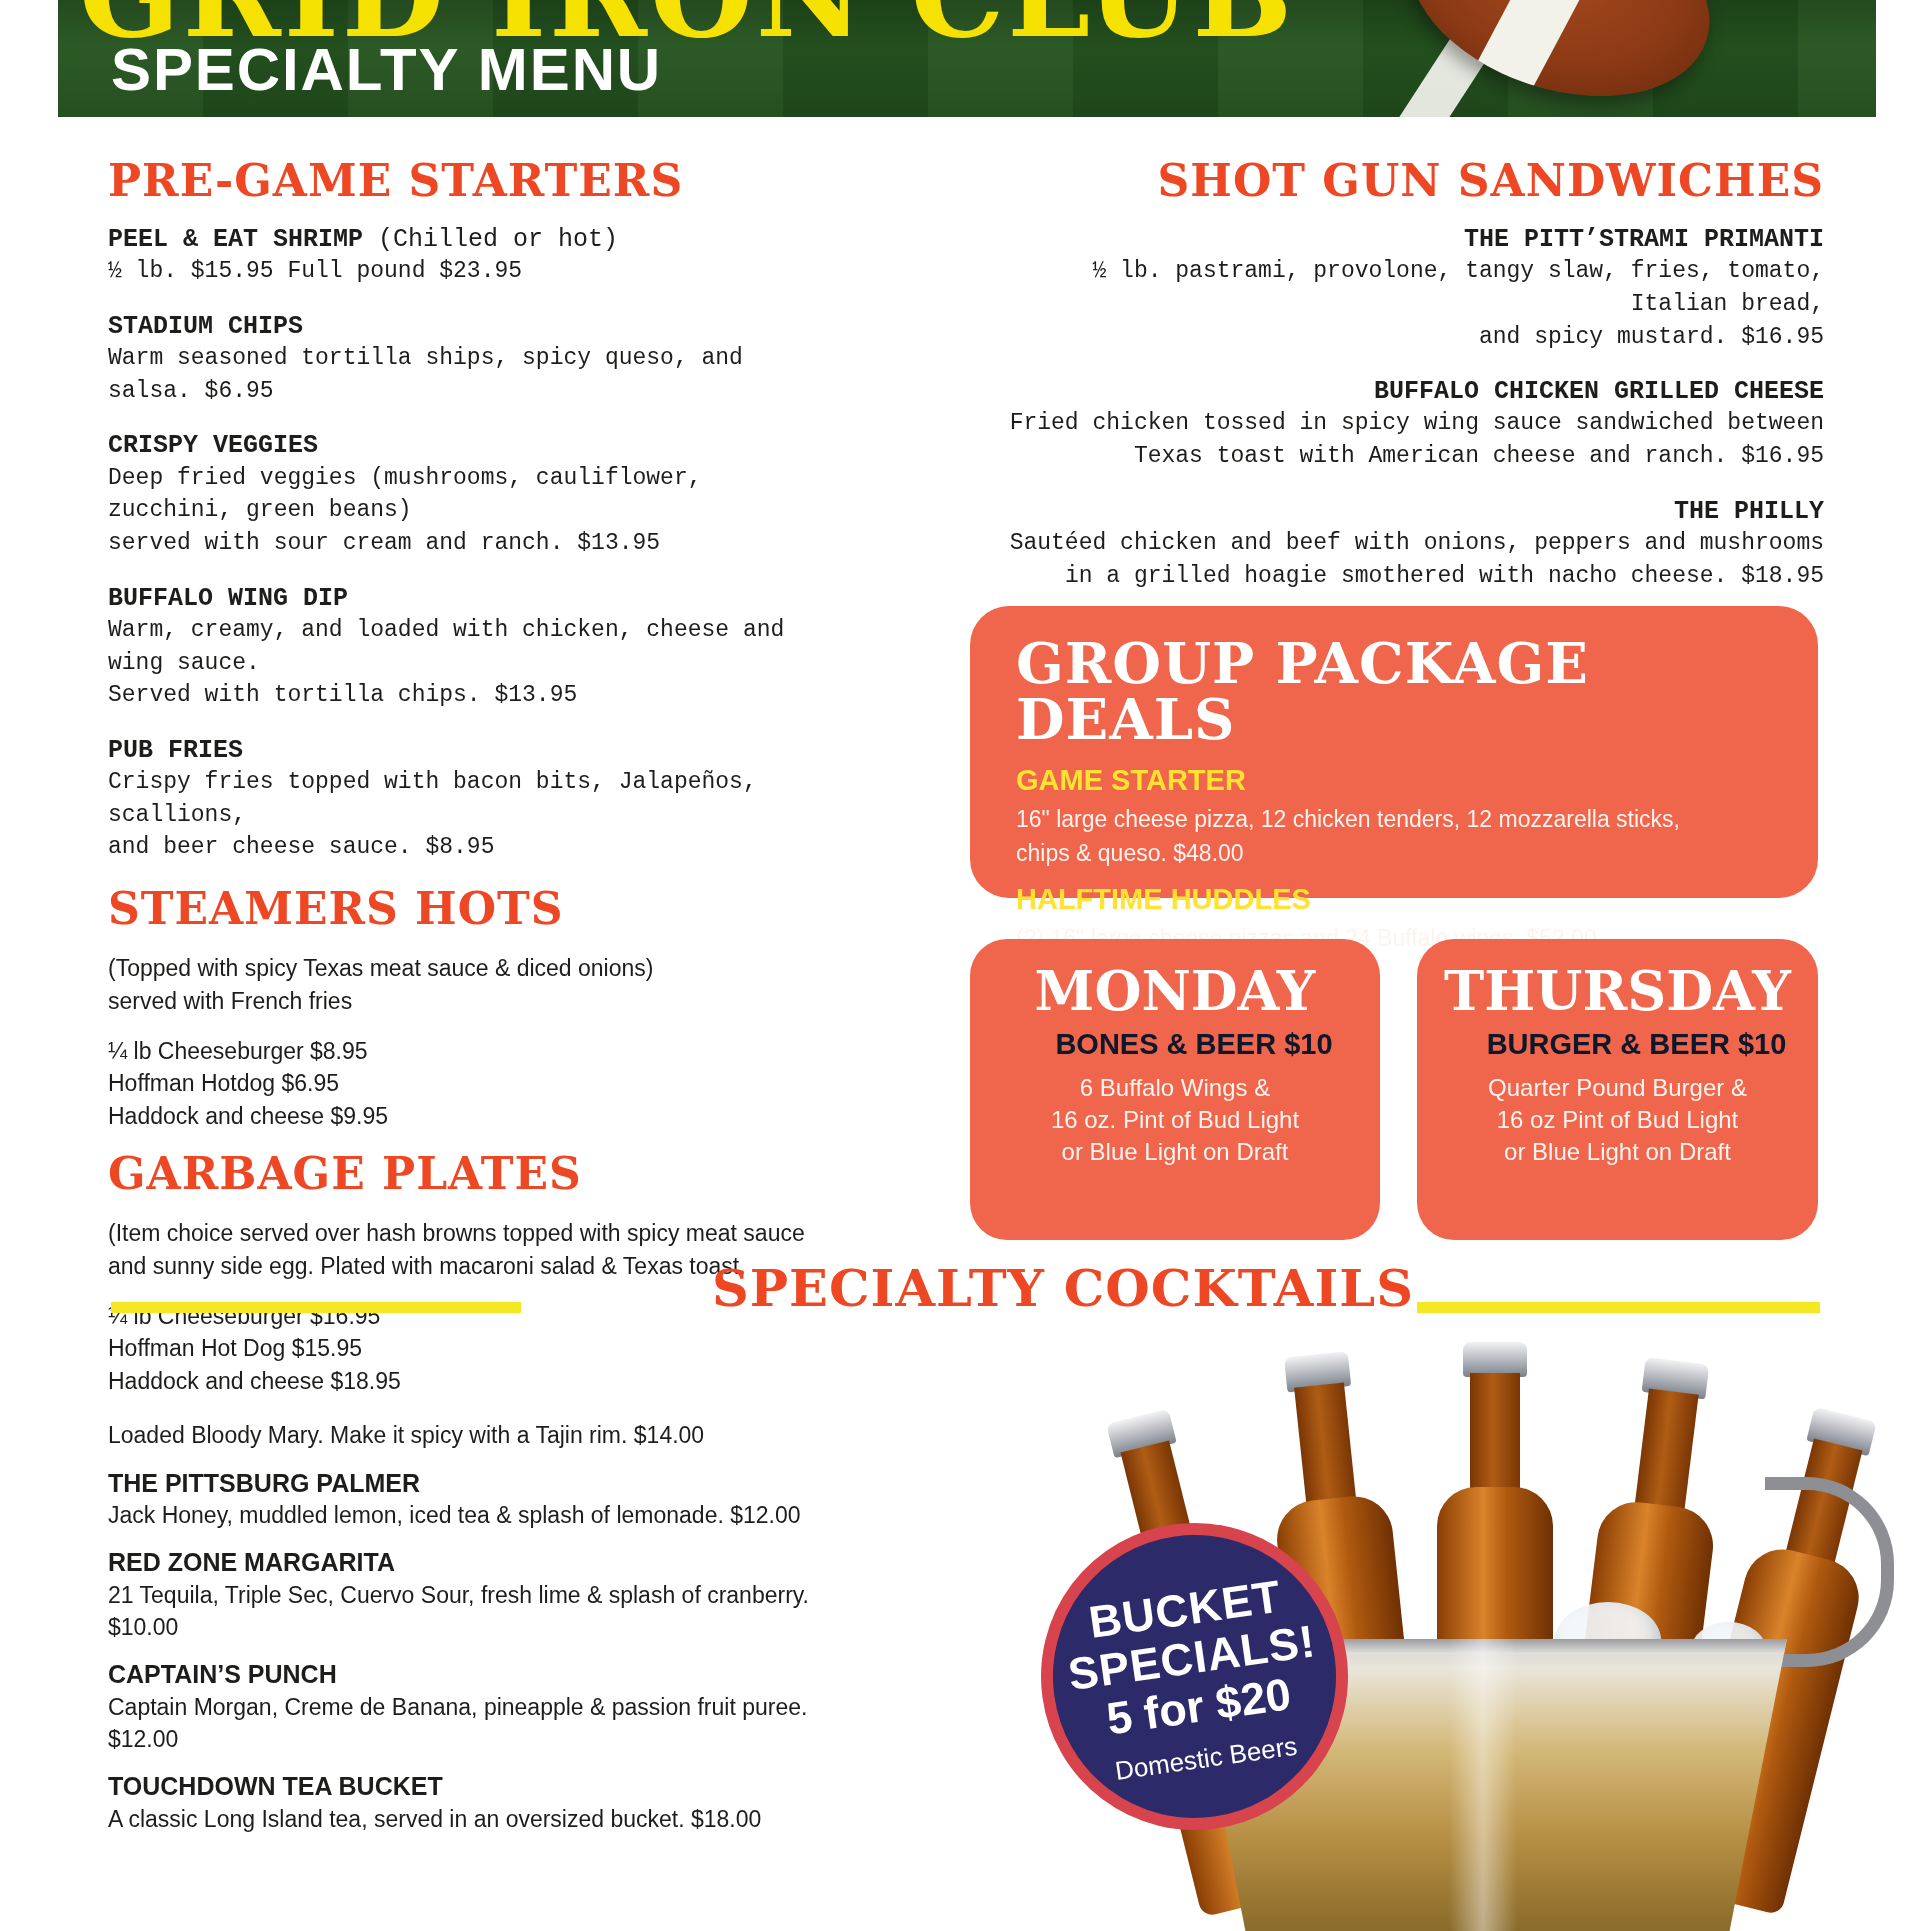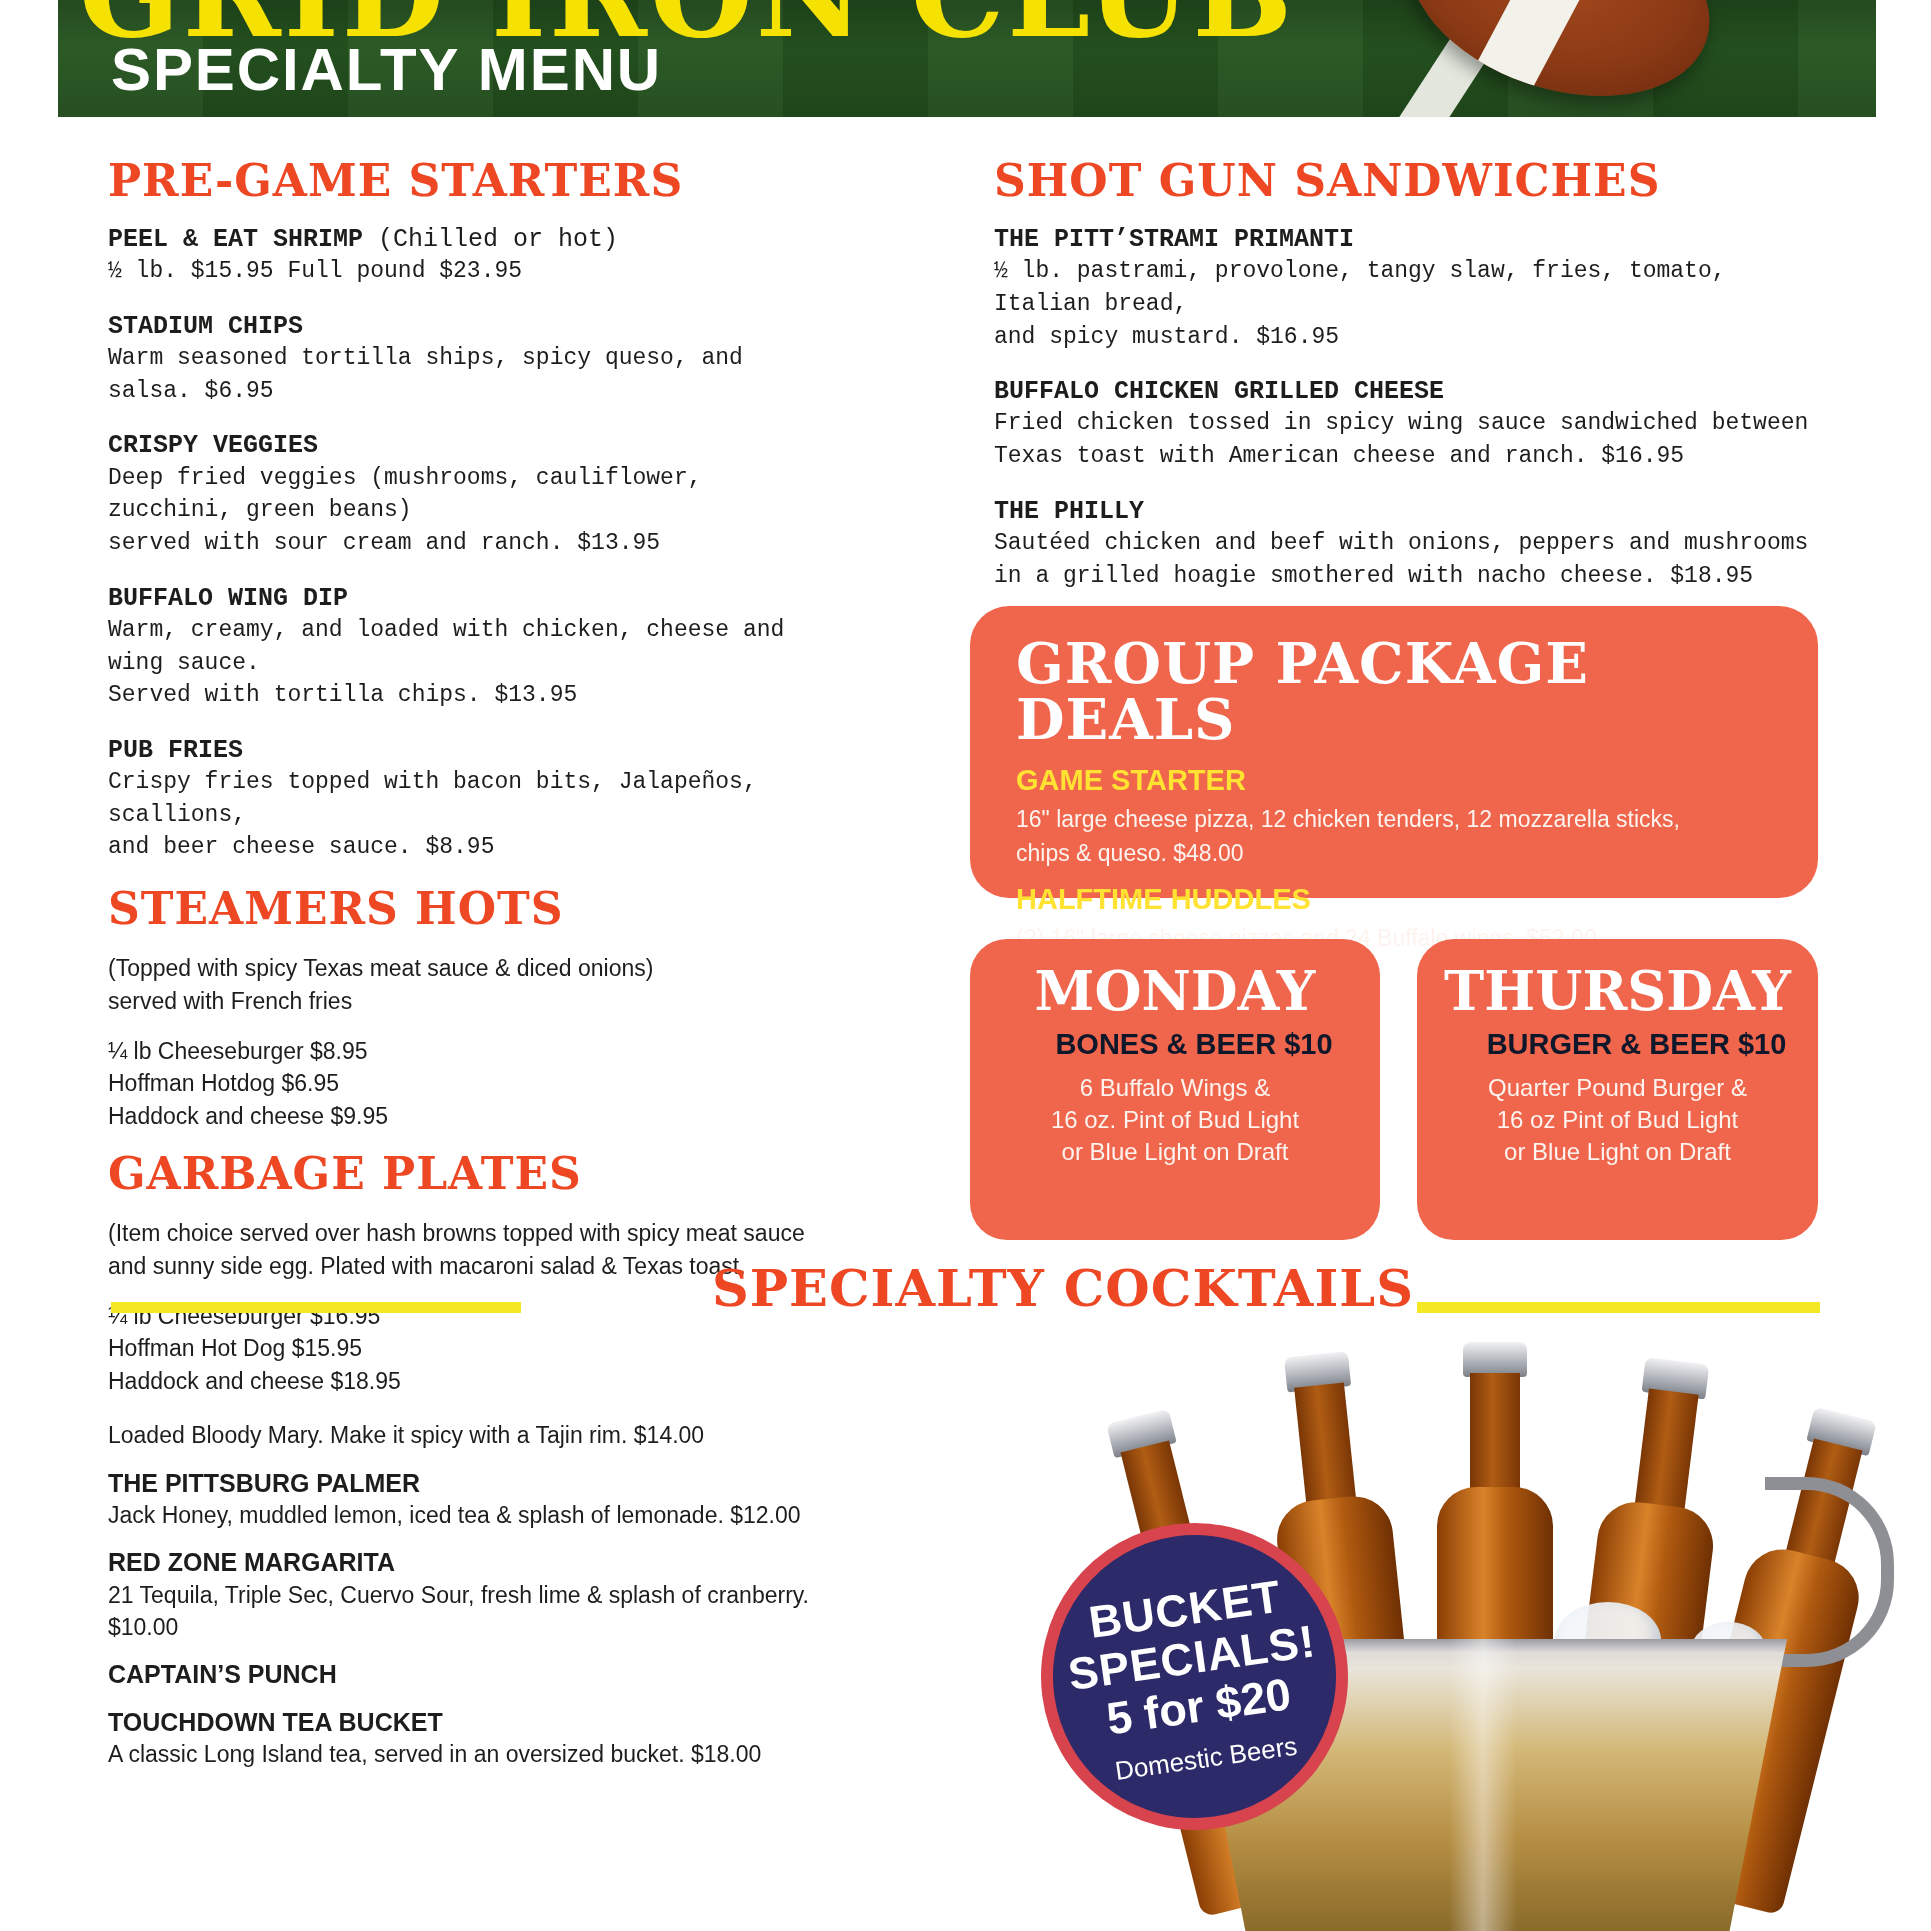--- a/index.html
+++ b/index.html
@@ -27,21 +27,21 @@
 
   
   .slab{font-family:"DejaVu Serif",serif;font-weight:bold;}
   .section-head{font-size:44px;line-height:1;color:#ee4723;letter-spacing:1px;margin:0 0 21px 0;}
   .item{margin:0 0 23px 0;font-family:Liberation Mono, monospace;}
   .item-name{font-size:25px;font-weight:bold;line-height:1.25;}
   .item-name .normal{font-weight:normal;}
   .item-desc{font-size:23px;line-height:1.42;white-space:pre-line;}
 
   .left-col{position:absolute;left:108px;top:159px;width:714px;}
-  .right-col{position:absolute;left:994px;top:159px;width:830px;}
+  .right-col{position:absolute;left:994px;top:159px;width:830px;text-align:right;}
   .sub-section{margin-top:19.3px;}
   .options{font-size:23px;line-height:1.42;white-space:pre-line;margin:0 0 5.8px 0;}
 
   
   .group-box{position:absolute;left:970px;top:606px;width:848px;height:292px;background:#f0664c;
           border-radius:39px;color:#ffffff;box-sizing:border-box;padding:29px 46px;}
   .group-title{font-size:56px;line-height:1;color:#ffffff;letter-spacing:1px;margin:0 0 17.4px 0;}
   .deal-name{font-size:29px;font-weight:bold;color:#ffe232;margin:13.5px 0 5.8px 0;}
   .deal-desc{font-size:23px;line-height:1.45;color:#fdf3ef;white-space:pre-line;}
 
@@ -208,20 +208,21 @@
     <div class="cocktail">
       <div class="item-name">THE PITTSBURG PALMER</div>
       <div class="item-desc">Jack Honey, muddled lemon, iced tea &amp; splash of lemonade. $12.00</div>
     </div>
     <div class="cocktail">
       <div class="item-name">RED ZONE MARGARITA</div>
       <div class="item-desc">21 Tequila, Triple Sec, Cuervo Sour, fresh lime &amp; splash of cranberry. $10.00</div>
     </div>
     <div class="cocktail">
       <div class="item-name">CAPTAIN’S PUNCH</div>
+      <div class="item-desc">Captain Morgan, Creme de Banana, pineapple &amp; passion fruit puree. $12.00</div>
     </div>
     <div class="cocktail">
       <div class="item-name">TOUCHDOWN TEA BUCKET</div>
       <div class="item-desc">A classic Long Island tea, served in an oversized bucket. $18.00</div>
     </div>
   </div>
 
   <div class="beer-photo">
     <div class="bottle" style="left:39px;top:77px;transform:rotate(-14deg);">
       <div class="cap"></div>

